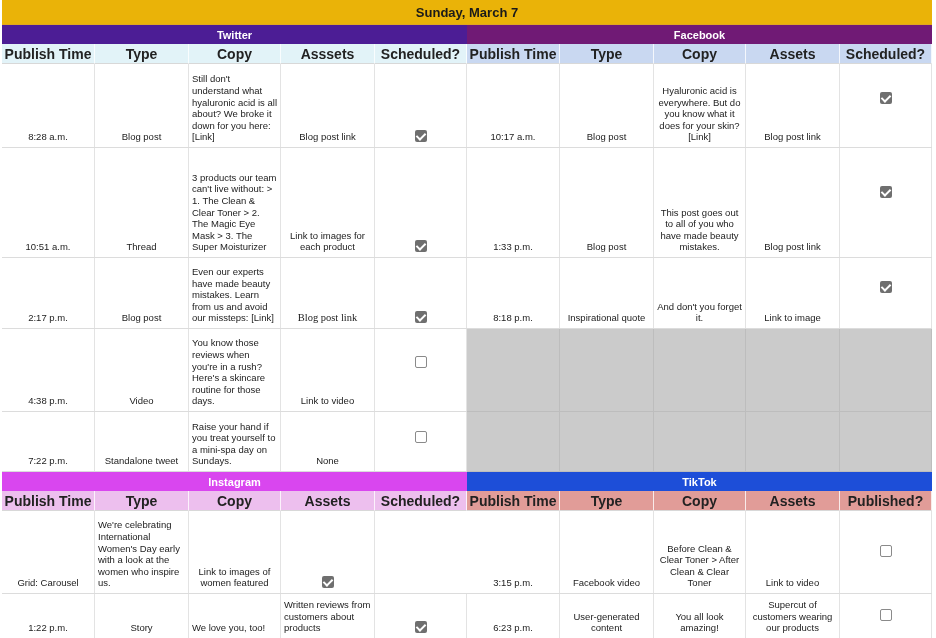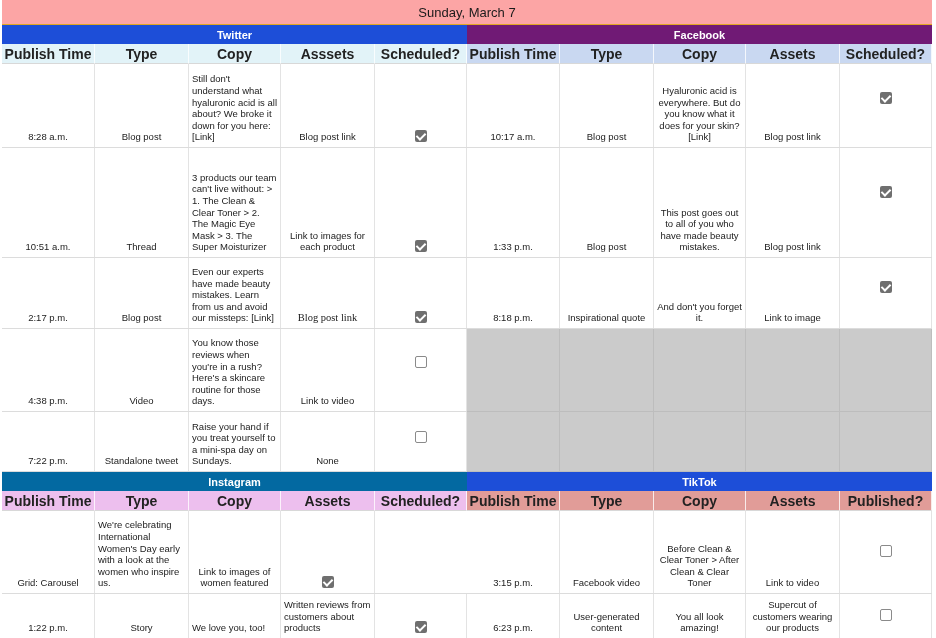--- a/index.html
+++ b/index.html
@@ -1,18 +1,18 @@
 <!DOCTYPE html>
 <html><head>
 <meta charset="utf-8">
 <style>
   html, body { margin:0; padding:0; background:#ffffff; }
   body { width:936px; height:638px; overflow:hidden; font-family:"Liberation Sans", sans-serif; color:#222; position:relative; }
   .sheet { position:absolute; left:2px; top:0; width:930px; }
-  .title { height:24px; background:#fca5a5; display:flex; align-items:center; justify-content:center; font-weight:normal; font-size:13px; color:#1a1a1a; border-bottom:1px solid #e0a720; }
+  .title { height:24px; background:#eab308; display:flex; align-items:center; justify-content:center; font-weight:bold; font-size:13px; color:#1a1a1a; border-bottom:1px solid #e0a720; }
   .grid { display:flex; }
   .block { width:465px; }
   .plat { height:19px; display:flex; align-items:center; justify-content:center; color:#fff; font-weight:bold; font-size:11px; }
   .cols { display:grid; grid-template-columns:93px 94px 92px 94px 92px; height:20px; }
   .cols div { display:flex; align-items:center; justify-content:center; font-weight:bold; font-size:14px; color:#222; border-right:1px solid rgba(255,255,255,0.8); border-bottom:1px solid #d8d8d8; }
   .row { display:grid; grid-template-columns:93px 94px 92px 94px 92px; border-bottom:1px solid #dcdcdc; }
   .cell { font-size:9.5px; line-height:11.6px; display:flex; align-items:flex-end; justify-content:center; text-align:center; padding:2px 3px 4px 3px; border-right:1px solid #e3e3e3; box-sizing:border-box; }
   .cell.copyl { text-align:left; justify-content:flex-start; }
   .cell.chk { align-items:flex-end; }
   .cell.chkmid { align-items:center; }
@@ -25,21 +25,21 @@
   .serif { font-family:"Liberation Serif", serif; font-size:10.5px; }
 </style>
 </head>
 <body>
 
 <div class="sheet">
   <div class="title">Sunday, March 7</div>
 
   <div class="grid">
     <div class="block">
-      <div class="plat" style="background:#1d4ed8">Twitter</div>
+      <div class="plat" style="background:#4c1d95">Twitter</div>
       <div class="cols" style="background:#e2f3f8">
         <div>Publish Time</div>
         <div>Type</div>
         <div>Copy</div>
         <div>Asssets</div>
         <div>Scheduled?</div>
       </div>
       <div class="row" style="height:83px">
         <div class="cell">8:28 a.m.</div>
         <div class="cell">Blog post</div>
@@ -135,21 +135,21 @@
         <div class="cell grey"></div>
         <div class="cell grey"></div>
         <div class="cell grey"></div>
         <div class="cell grey"></div>
       </div>
     </div>
   </div>
 
   <div class="grid">
     <div class="block">
-      <div class="plat" style="background:#0369a1">Instagram</div>
+      <div class="plat" style="background:#d946ef">Instagram</div>
       <div class="cols" style="background:#edbfee">
         <div>Publish Time</div>
         <div>Type</div>
         <div>Copy</div>
         <div>Assets</div>
         <div>Scheduled?</div>
       </div>
       <div class="row" style="height:82px">
         <div class="cell">Grid: Carousel</div>
         <div class="cell copyl">We're celebrating International Women's Day early with a look at the women who inspire us.</div>

